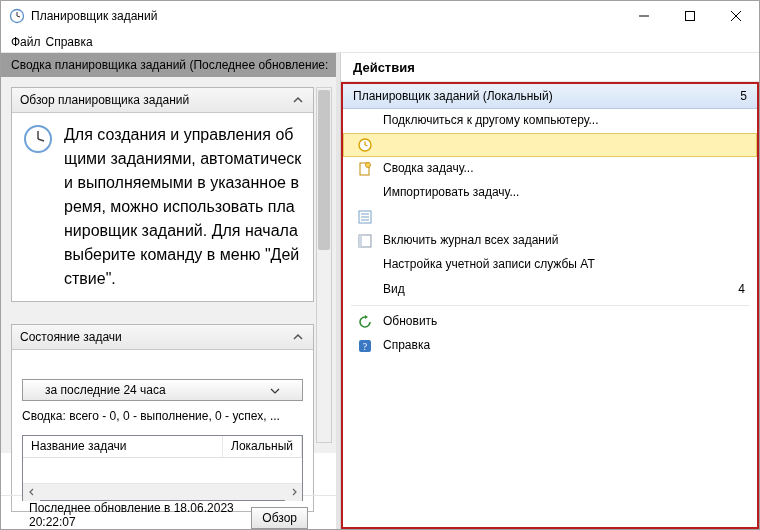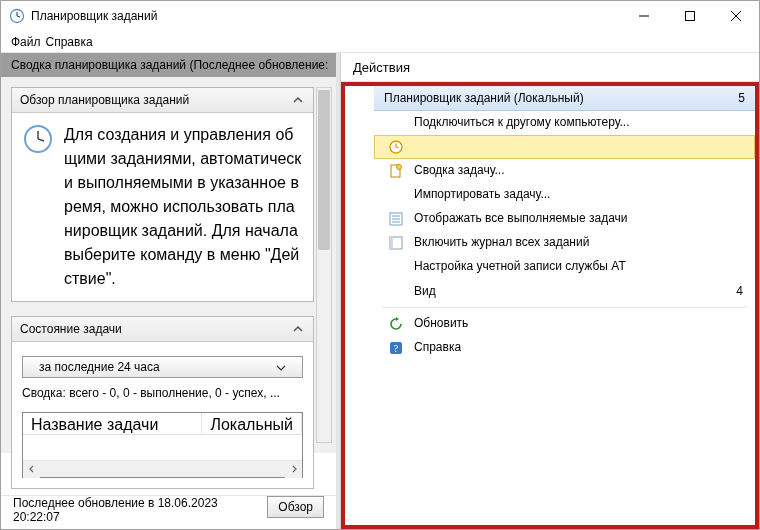--- a/index.html
+++ b/index.html
@@ -10,45 +10,45 @@
   .title-bar .title-text { flex:1; font-size:12px; }
   .title-buttons { display:flex; }
   .title-btn { width:46px; height:30px; display:flex; align-items:center; justify-content:center; }
   .title-btn svg { width:10px; height:10px; }
   .menu-bar { height:22px; display:flex; align-items:center; padding:0 10px; gap:5px; border-bottom:1px solid #e5e5e5; }
   .menu-item { font-size:12px; }
   .content { flex:1; display:flex; min-height:0; }
   .left-panel { width:335px; display:flex; flex-direction:column; }
   .summary-header { background:#9c9c9c; color:#000000; padding:5px 10px; font-size:12px; white-space:nowrap; overflow:hidden; }
   .summary-body { flex:1; background:#f0f0f0; padding:10px 4px 10px 10px; display:flex; gap:2px; min-height:0; }
-  .summary-inner { flex:1; display:flex; flex-direction:column; gap:14px; min-height:0; }
+  .summary-inner { flex:1; display:flex; flex-direction:column; gap:22px; min-height:0; }
   .scroll-rail { width:16px; background:#f0f0f0; position:relative; border:1px solid #cfcfcf; }
   .scroll-thumb { position:absolute; left:1px; right:1px; top:2px; height:160px; background:#c6c6c6; border-radius:2px; }
   .section { border:1px solid #b8b8b8; background:#fff; }
   .section-header { background:linear-gradient(#f7f7f7,#e9e9e9); border-bottom:1px solid #c8c8c8; padding:5px 8px; display:flex; align-items:center; justify-content:space-between; font-size:12px; }
   .section-toggle { width:14px; height:14px; display:flex; align-items:center; justify-content:center; }
   .section-body { padding:10px; }
   .overview-row { display:flex; gap:10px; }
   .overview-icon { width:32px; height:32px; flex-shrink:0; }
   .overview-text { font-size:16px; line-height:1.5; word-break:break-all; }
-  .dropdown { width:100%; height:22px; border:1px solid #999; background:linear-gradient(#fff,#e9e9e9); display:flex; align-items:center; justify-content:space-between; padding:0 16px; font-size:12px; margin:4px 0 8px; }
+  .dropdown { width:100%; height:22px; border:1px solid #999; background:linear-gradient(#fff,#e9e9e9); display:flex; align-items:center; justify-content:space-between; padding:0 22px; font-size:12px; margin:19px 0 8px; }
   .dropdown-arrow { width:10px; height:10px; }
   .summary-text { font-size:12px; margin:4px 0 12px; white-space:nowrap; overflow:hidden; text-overflow:ellipsis; }
   .table-box { border:1px solid #828790; height:66px; position:relative; }
   .table-head { display:flex; background:#fff; border-bottom:1px solid #e0e0e0; height:22px; }
-  .th { padding:3px 8px; font-size:16px; border-right:1px solid #e6e6e6; }
+  .th { padding:3px 8px; font-size:12px; border-right:1px solid #e6e6e6; }
   .th:first-child { flex:1; }
   .hscroll { position:absolute; left:0; right:0; bottom:0; height:17px; background:#f0f0f0; display:flex; align-items:center; justify-content:space-between; border-top:1px solid #e6e6e6; }
   .hscroll-btn { width:17px; height:17px; display:flex; align-items:center; justify-content:center; background:#f0f0f0; }
-  .status-bar { height:34px; border-top:1px solid #e5e5e5; display:flex; align-items:flex-start; padding:0 12px; gap:14px;margin-top:42px; }
+  .status-bar { height:34px; border-top:1px solid #e5e5e5; display:flex; align-items:flex-end; padding:0 28px; gap:14px;margin-top:42px; }
   .btn { border:1px solid #999; background:linear-gradient(#fdfdfd,#e5e5e5); padding:3px 10px; font-size:12px; }
   .splitter { width:4px; background:#e5e5e5; }
   .right-panel { flex:1; display:flex; flex-direction:column; border-left:1px solid #d0d0d0; }
-  .actions-title { padding:7px 12px 6px; font-size:13px; font-weight:400; border-bottom:1px solid #e5e5e5; }
-  .actions-body { flex:1; background:#fff; border:4px solid #b91c1c; margin:0; overflow:hidden;padding-left:29px; }
+  .actions-title { padding:7px 12px 6px; font-size:13px; font-weight:700; border-bottom:1px solid #e5e5e5; }
+  .actions-body { flex:1; background:#fff; border:2px solid #b91c1c; margin:0; overflow:hidden; }
   .actions-header-row { background:linear-gradient(#eaf1fb,#d5e4f7); border-bottom:1px solid #b7c9e0; padding:5px 10px; display:flex; justify-content:space-between; font-size:12px; }
   .action-item { display:flex; gap:10px; padding:4px 10px 4px 14px; font-size:12px; height:24px; }
   .action-item.selected { background:#fff2b3; outline:1px solid #e5c960; outline-offset:-1px; }
   .action-icon { width:16px; height:16px; display:flex; align-items:center; justify-content:center; flex-shrink:0; }
   .action-spacer { width:16px; }
   .sep { border-top:1px solid #e6e6e6; margin:4px 8px; }
   .view-row { display:flex; align-items:center; justify-content:space-between; padding:4px 10px 4px 40px; font-size:12px; height:24px; }
 </style>
 </head>
 <body>
@@ -204,21 +204,20 @@
         </div>
         <div class="action-item">
           <span class="action-icon">
               <svg viewBox="0 0 16 16">
                 <rect x="2" y="2" width="12" height="12" fill="#fff" stroke="#7aa2c9" stroke-width="1"></rect>
                 <line x1="4" y1="5" x2="12" y2="5" stroke="#7aa2c9"></line>
                 <line x1="4" y1="8" x2="12" y2="8" stroke="#7aa2c9"></line>
                 <line x1="4" y1="11" x2="12" y2="11" stroke="#7aa2c9"></line>
               </svg>
             </span>
-          <span>Отображать все выполняемые задачи</span>
         </div>
         <div class="action-item">
           <span class="action-icon">
               <svg viewBox="0 0 16 16">
                 <rect x="2" y="2" width="12" height="12" fill="#fff" stroke="#8a9bad" stroke-width="1"></rect>
                 <rect x="2" y="2" width="3" height="12" fill="#cdd8e4"></rect>
               </svg>
             </span>
           <span>Включить журнал всех заданий</span>
         </div>

